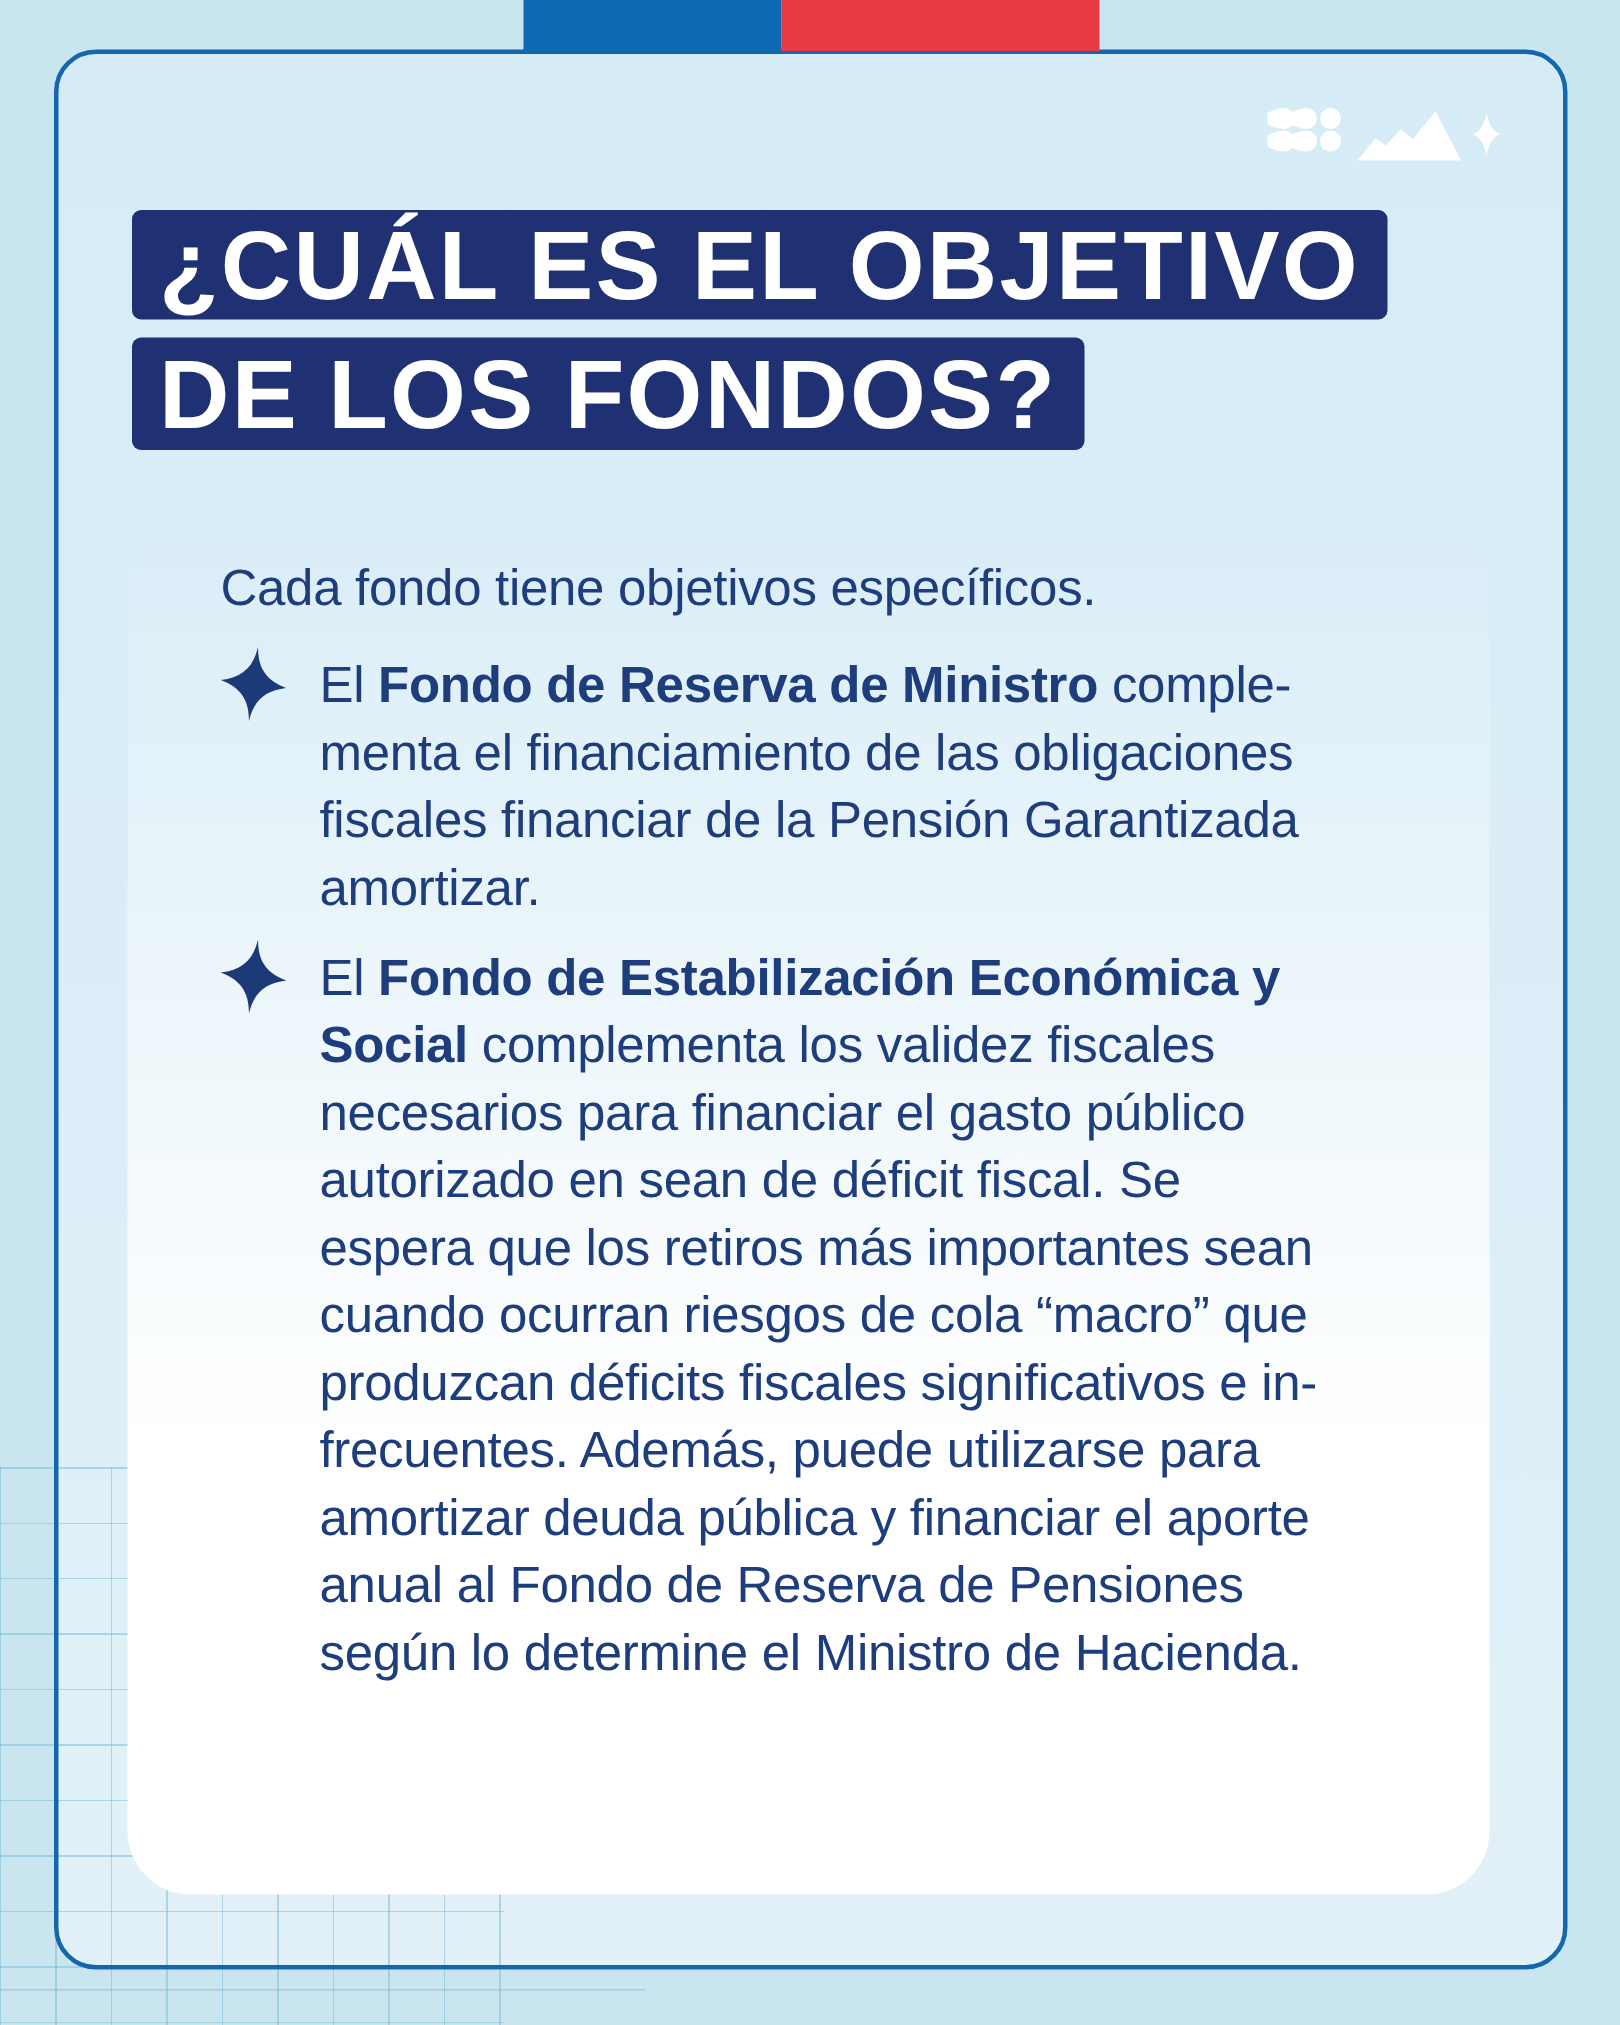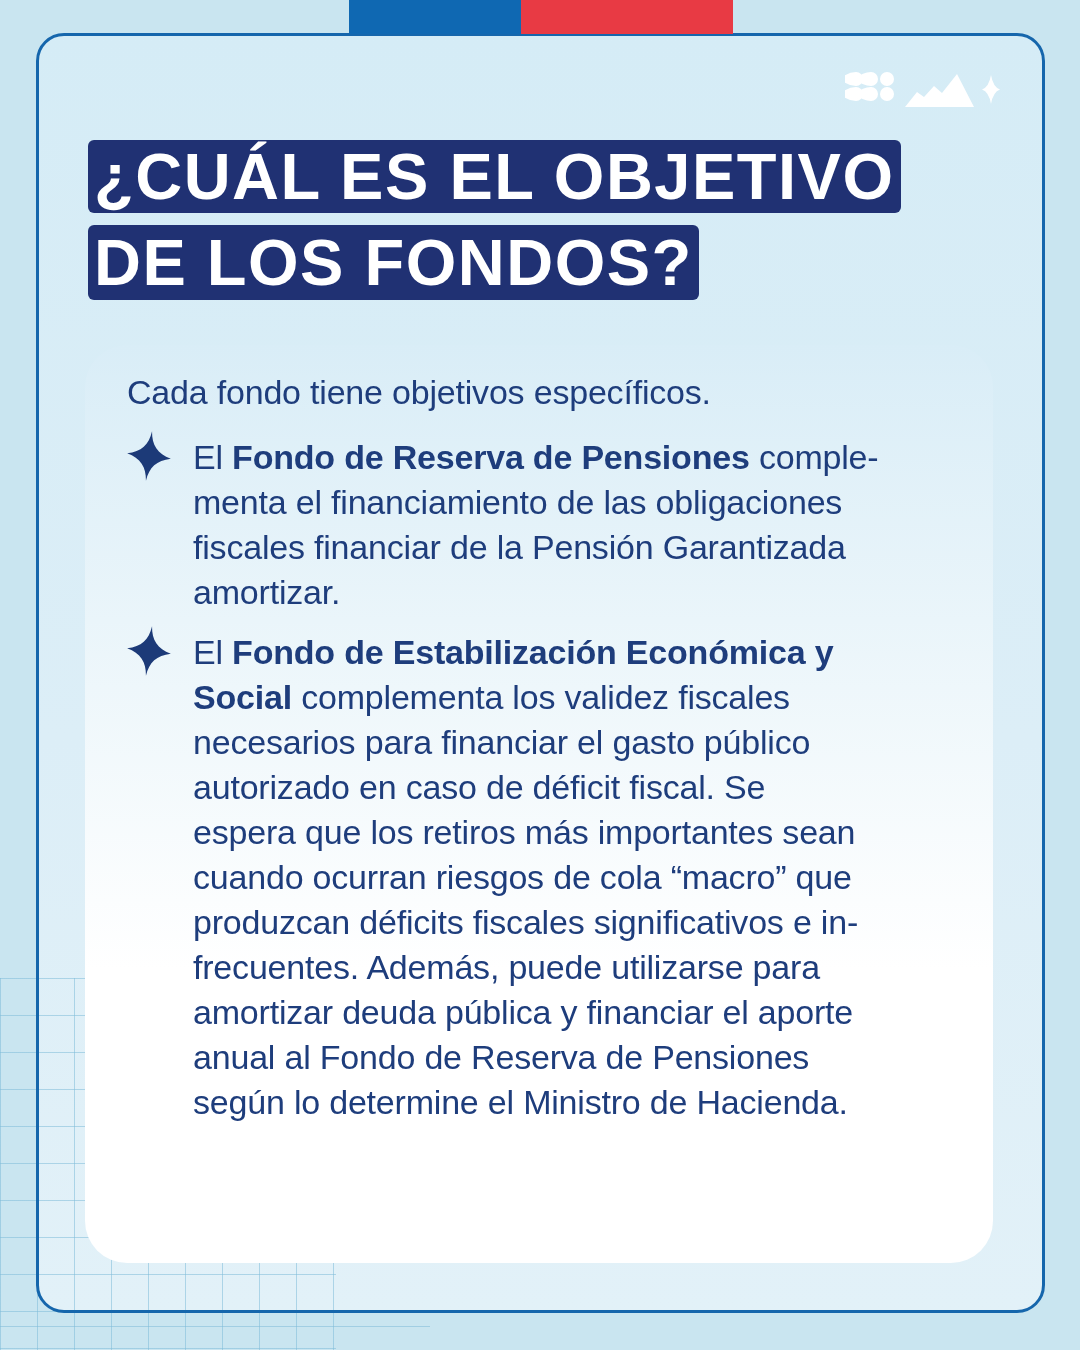--- a/index.html
+++ b/index.html
@@ -24,21 +24,21 @@
   .grid-line{
     position:absolute;left:0;top:1326px;width:430px;height:1px;z-index:1;
     background:rgba(127,188,217,.55);
   }
   
   .card{
     position:absolute;left:85px;top:345px;width:908px;height:918px;z-index:2;
     border-radius:42px;
     background:linear-gradient(180deg,#d9edf7 0%,#eaf5fa 30%,#ffffff 68%,#ffffff 100%);
   }
-  .card-content{padding:25px 36px 0 42px;color:var(--text-navy,#1e3d7c);}
+  .card-content{padding:25px 36px 0 62px;color:var(--text-navy,#1e3d7c);}
   .intro{font-size:34px;line-height:45px;letter-spacing:-0.2px;margin:0 0 20px 0;}
   .bullet{display:flex;margin:0 0 15px 0;}
   .sparkle{width:44px;height:50px;flex:none;margin:-4px 22px 0 0;}
   .btext{font-size:34px;line-height:45px;letter-spacing:-0.2px;}
   .bline{white-space:nowrap;}
   .b{font-weight:700;}
   
   .frame{
     position:absolute;left:36px;top:33px;width:1009px;height:1280px;z-index:3;
     border:3.5px solid var(--frame-blue,#1566ac);border-radius:28px;box-sizing:border-box;
@@ -47,21 +47,21 @@
   
   .flag-blue{position:absolute;left:349px;top:0;width:172px;height:34px;z-index:4;background:var(--flag-blue,#0f68b2);}
   .flag-red{position:absolute;left:521px;top:0;width:212px;height:34px;z-index:4;background:var(--flag-red,#e83a44);}
   
   .logo{position:absolute;left:845px;top:68px;width:158px;height:42px;z-index:4;}
   
   .title-block{position:absolute;left:88px;top:140px;z-index:4;}
   .title-box{
     display:block;width:fit-content;background:var(--navy-box,#203173);color:#ffffff;
     font-weight:700;font-size:65px;line-height:73px;letter-spacing:1.5px;
-    padding:0 6px;border-radius:6px;white-space:nowrap;
+    padding:0 18px;border-radius:6px;white-space:nowrap;
   }
   .title-box + .title-box{margin-top:12px;line-height:75px;}
 </style>
 </head>
 <body style="--page-bg: #c9e5f0; --navy-box: #203173; --text-navy: #1e3d7c; --frame-blue: #1566ac; --flag-blue: #0f68b2; --flag-red: #e83a44; --logo-color: #ffffff; --sparkle-color: #1c3a78;">
 
 <div class="inner-panel"></div>
 <div class="grid-patch"></div>
 <div class="grid-line"></div>
 
@@ -90,37 +90,37 @@
   <div class="card-content">
     <p class="intro">Cada fondo tiene objetivos específicos.</p>
     <div>
         <div class="bullet">
           <svg class="sparkle" viewBox="0 0 44 50">
     <g transform="rotate(7 22 25)">
       <path fill="#1c3a78" d="M22 0 C23.5 14 30 21.5 44 25 C30 28.5 23.5 36 22 50 C20.5 36 14 28.5 0 25 C14 21.5 20.5 14 22 0 Z"></path>
     </g>
   </svg>
           <div class="btext">
-            <div class="bline"><span>El </span><span class="b">Fondo de Reserva de Pensiones</span><span> comple-</span></div>
+            <div class="bline"><span>El </span><span class="b">Fondo de Reserva de Ministro</span><span> comple-</span></div>
             <div class="bline"><span>menta el financiamiento de las obligaciones</span></div>
             <div class="bline"><span>fiscales financiar de la Pensión Garantizada</span></div>
             <div class="bline"><span>amortizar.</span></div>
           </div>
         </div>
         <div class="bullet">
           <svg class="sparkle" viewBox="0 0 44 50">
     <g transform="rotate(7 22 25)">
       <path fill="#1c3a78" d="M22 0 C23.5 14 30 21.5 44 25 C30 28.5 23.5 36 22 50 C20.5 36 14 28.5 0 25 C14 21.5 20.5 14 22 0 Z"></path>
     </g>
   </svg>
           <div class="btext">
             <div class="bline"><span>El </span><span class="b">Fondo de Estabilización Económica y</span></div>
             <div class="bline"><span class="b">Social</span><span> complementa los validez fiscales</span></div>
             <div class="bline"><span>necesarios para financiar el gasto público</span></div>
-            <div class="bline"><span>autorizado en caso de déficit fiscal. Se</span></div>
+            <div class="bline"><span>autorizado en sean de déficit fiscal. Se</span></div>
             <div class="bline"><span>espera que los retiros más importantes sean</span></div>
             <div class="bline"><span>cuando ocurran riesgos de cola “macro” que</span></div>
             <div class="bline"><span>produzcan déficits fiscales significativos e in-</span></div>
             <div class="bline"><span>frecuentes. Además, puede utilizarse para</span></div>
             <div class="bline"><span>amortizar deuda pública y financiar el aporte</span></div>
             <div class="bline"><span>anual al Fondo de Reserva de Pensiones</span></div>
             <div class="bline"><span>según lo determine el Ministro de Hacienda.</span></div>
           </div>
         </div>
       </div>

